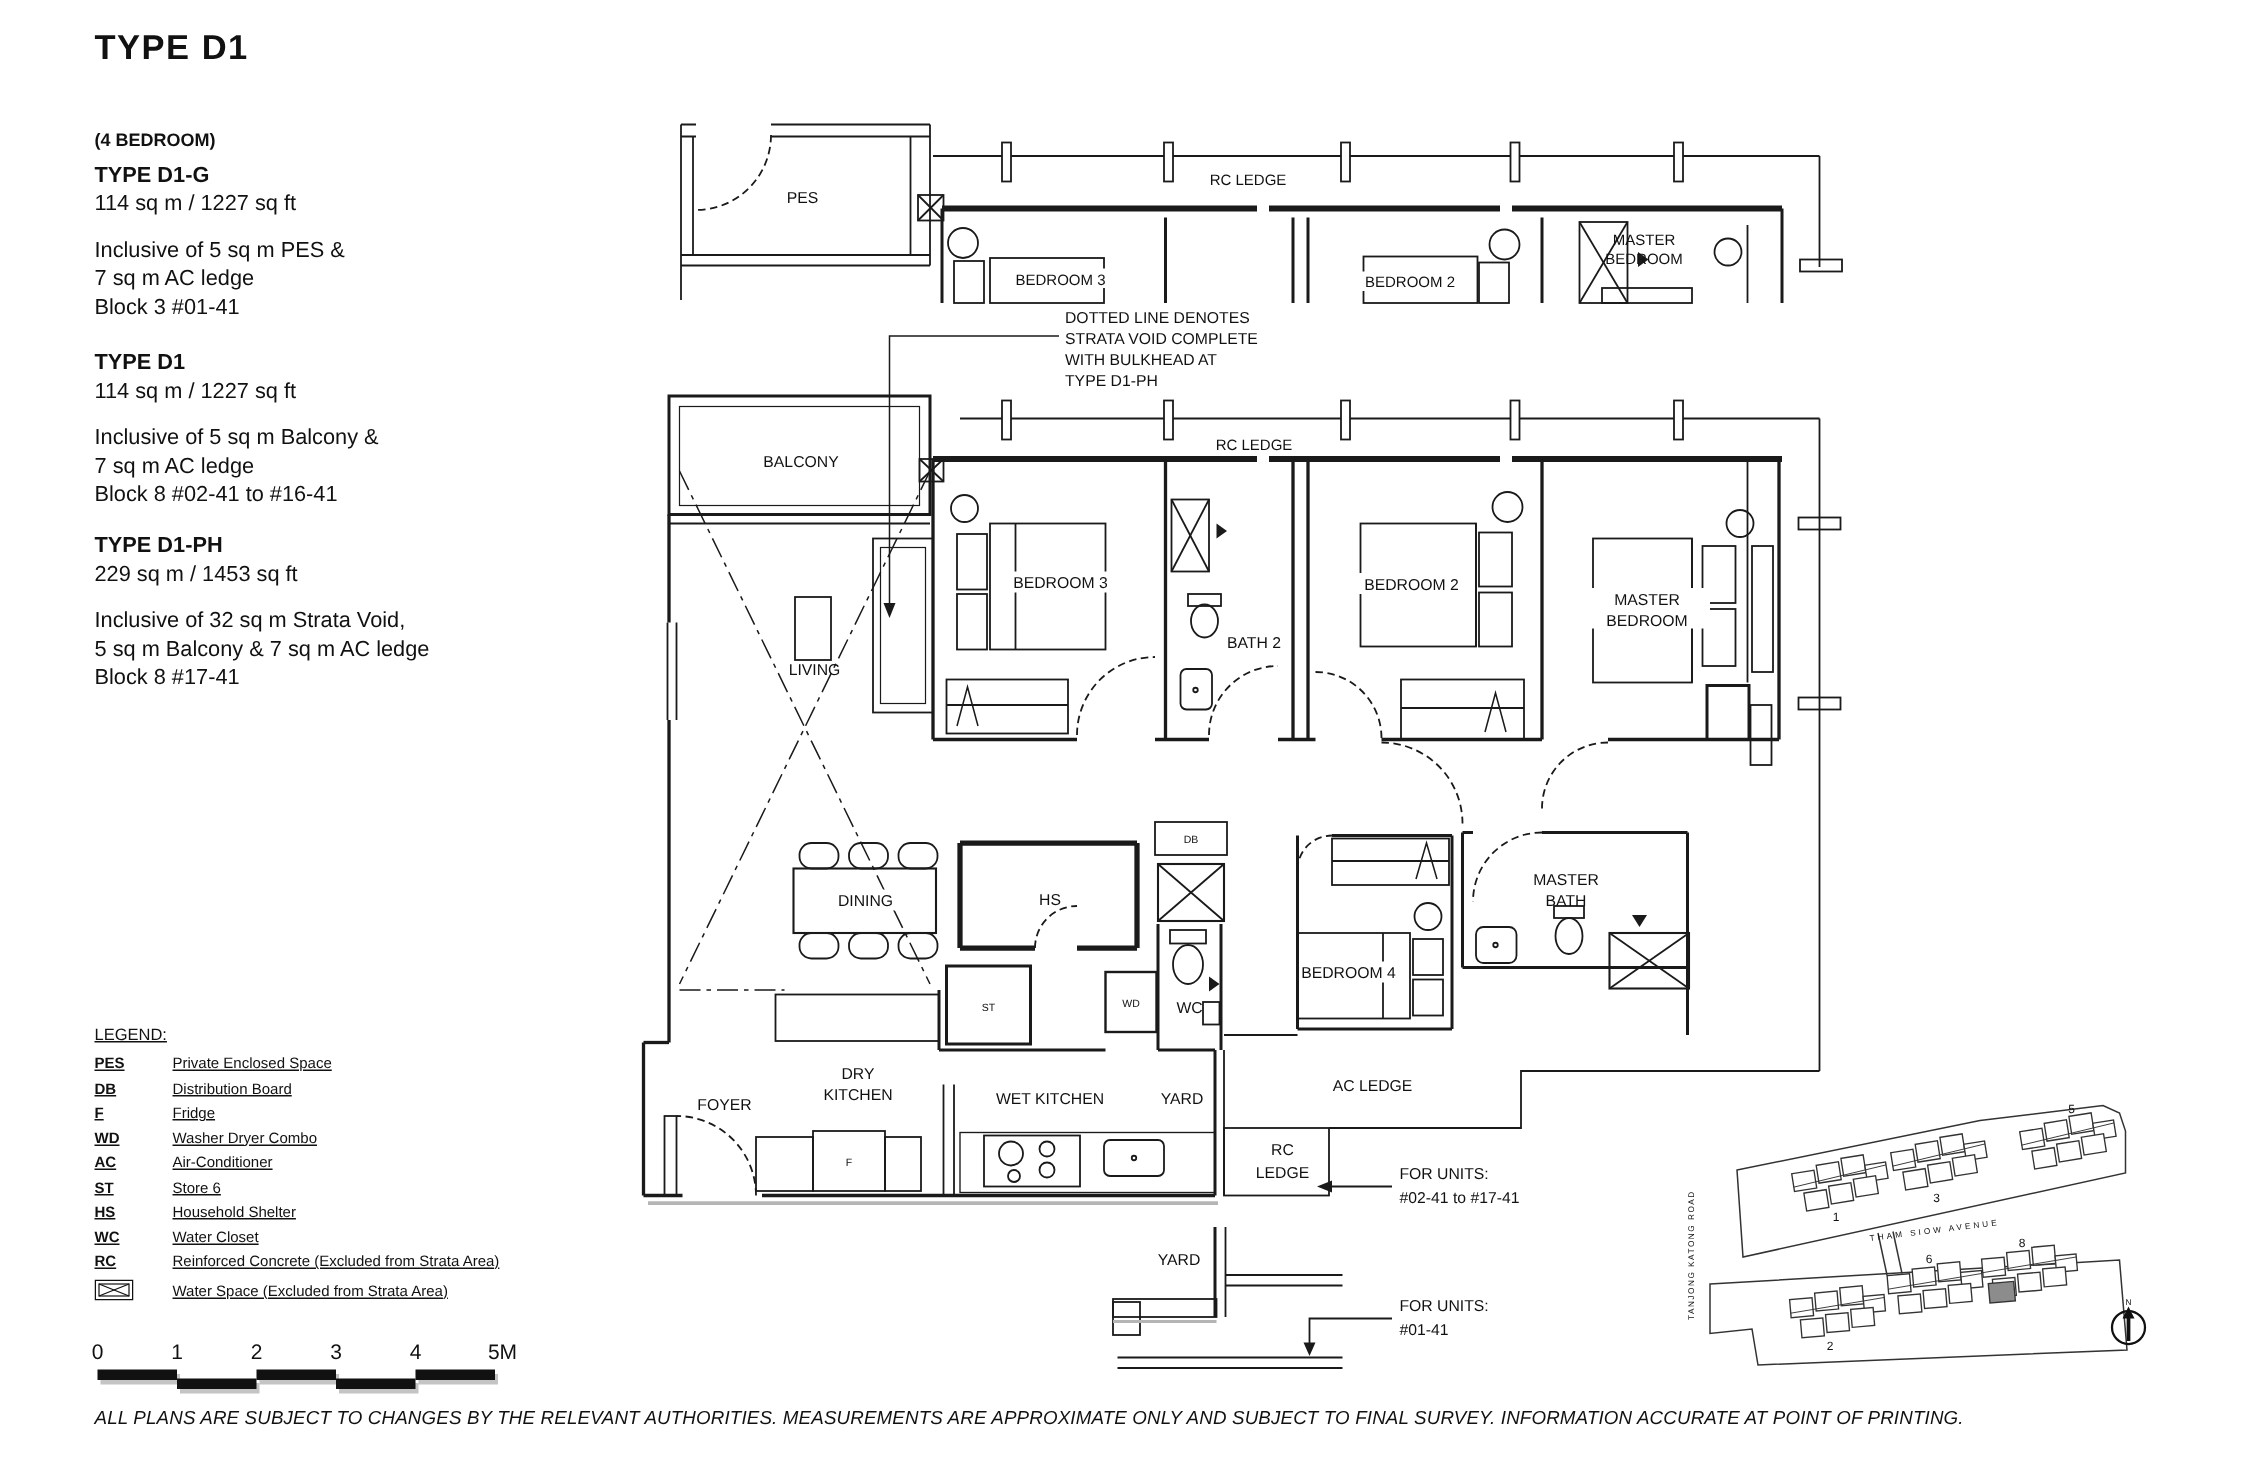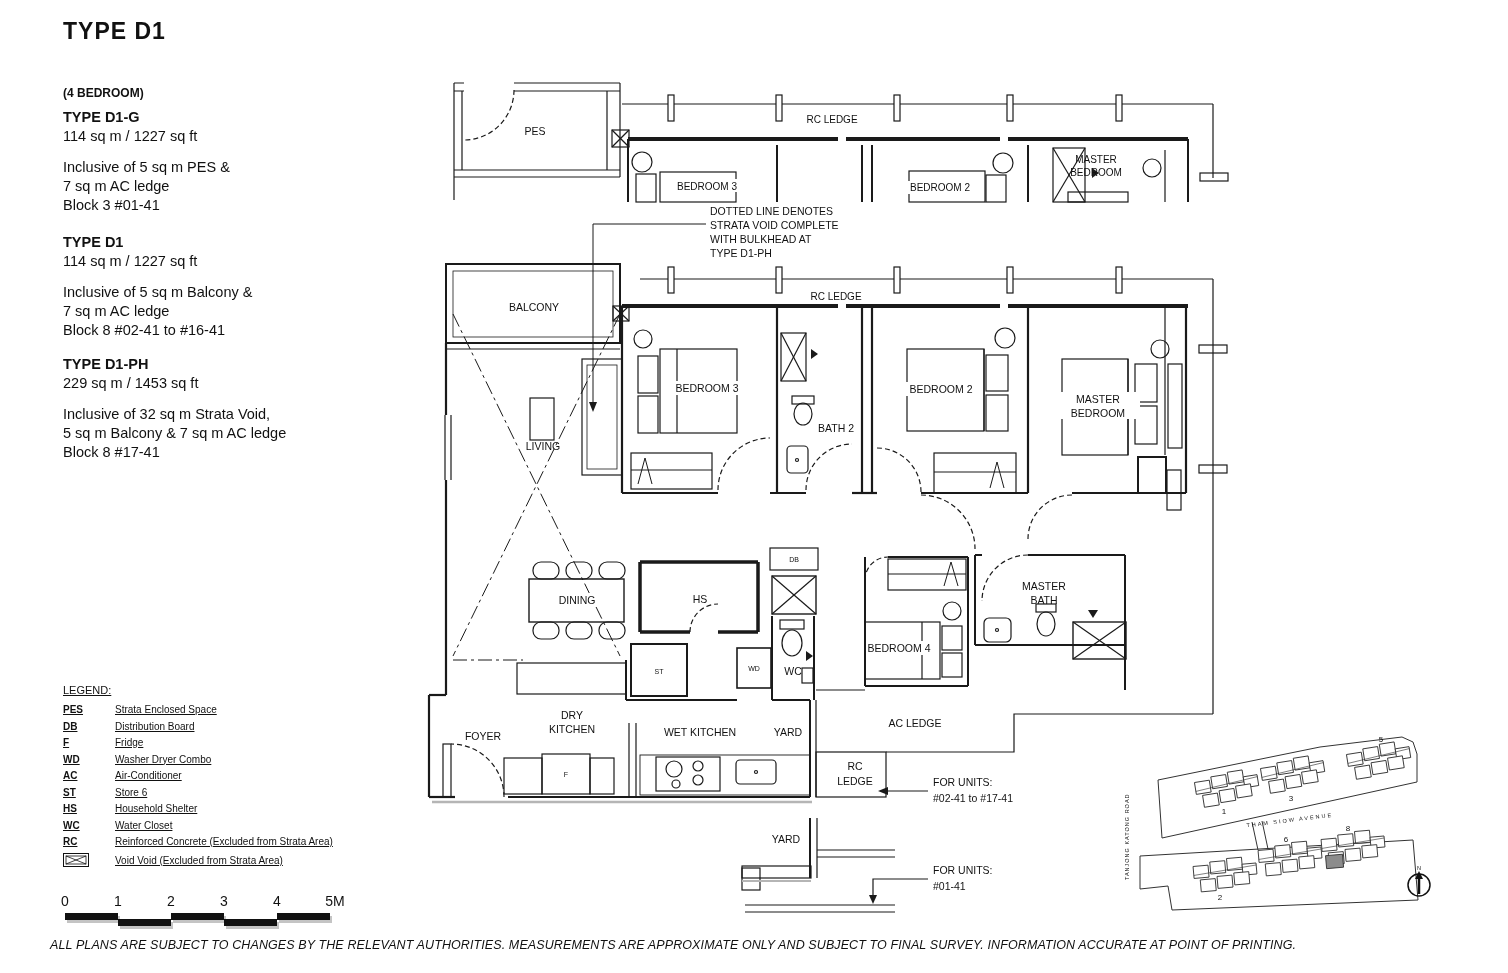--- a/index.html
+++ b/index.html
@@ -16,21 +16,21 @@
   #legend{left:63px;top:684px;font-size:10.5px;text-decoration:underline;}
   .legrow{display:flex;margin-bottom:5.5px;align-items:center;}
   .legabbr{width:52px;font-weight:bold;font-size:10px;}
   .leglabel{font-size:10px;}
   #legtitle{font-size:11px;margin-bottom:8px;}
   
   #scalebar{left:63px;top:893px;width:280px;height:36px;}
   .tick{position:absolute;top:0;font-size:14px;transform:translateX(-50%);}
   .bar{position:absolute;height:7px;background:#111;box-shadow:2px 3px 0 #c4c4c4;}
   
-  #disclaimer{left:50px;top:938px;width:1440px;font-size:12.5px;font-style:italic;
+  #disclaimer{left:63px;top:938px;width:1440px;font-size:12.5px;font-style:italic;
               letter-spacing:.1px;}
   svg text{font-family:"Liberation Sans",sans-serif;fill:#111;}
   .lbl{font-size:10.5px;text-anchor:middle;}
   .lbs{font-size:7px;text-anchor:middle;}
   .lba{font-size:10.5px;text-anchor:start;}
   .lbt{font-size:10px;text-anchor:middle;}
 </style>
 </head>
 <body>
 
@@ -61,21 +61,21 @@
   <div class="specgap"></div>
   <div>Inclusive of 32 sq m Strata Void,</div>
   <div>5 sq m Balcony &amp; 7 sq m AC ledge</div>
   <div>Block 8  #17-41</div>
 </div>
 
 <div class="abs" id="legend">
   <div id="legtitle">LEGEND:</div>
   <div class="legrow">
       <span class="legabbr">PES</span>
-      <span class="leglabel">Strata Enclosed Space</span>
+      <span class="leglabel">Private Enclosed Space</span>
     </div>
   <div class="legrow">
       <span class="legabbr">DB</span>
       <span class="leglabel">Distribution Board</span>
     </div>
   <div class="legrow">
       <span class="legabbr">F</span>
       <span class="leglabel">Fridge</span>
     </div>
   <div class="legrow">
@@ -104,21 +104,21 @@
     </div>
   <div class="legrow">
     <span class="legabbr">
       <svg width="26" height="14" viewBox="0 0 26 14">
           <rect x="0.5" y="0.5" width="25" height="13" fill="none" stroke="#111"></rect>
           <rect x="3" y="3" width="20" height="8" fill="none" stroke="#111" stroke-width="0.8"></rect>
           <line x1="3" y1="3" x2="23" y2="11" stroke="#111" stroke-width="0.8"></line>
           <line x1="3" y1="11" x2="23" y2="3" stroke="#111" stroke-width="0.8"></line>
         </svg>
     </span>
-    <span class="leglabel">Void Void (Excluded from Strata Area)</span>
+    <span class="leglabel">Water Space (Excluded from Strata Area)</span>
   </div>
 </div>
 
 <div class="abs" id="scalebar">
   <span class="tick" style="left:2px">0</span>
   <span class="tick" style="left:55px">1</span>
   <span class="tick" style="left:108px">2</span>
   <span class="tick" style="left:161px">3</span>
   <span class="tick" style="left:214px">4</span>
   <span class="tick" style="left:272px">5M</span>

